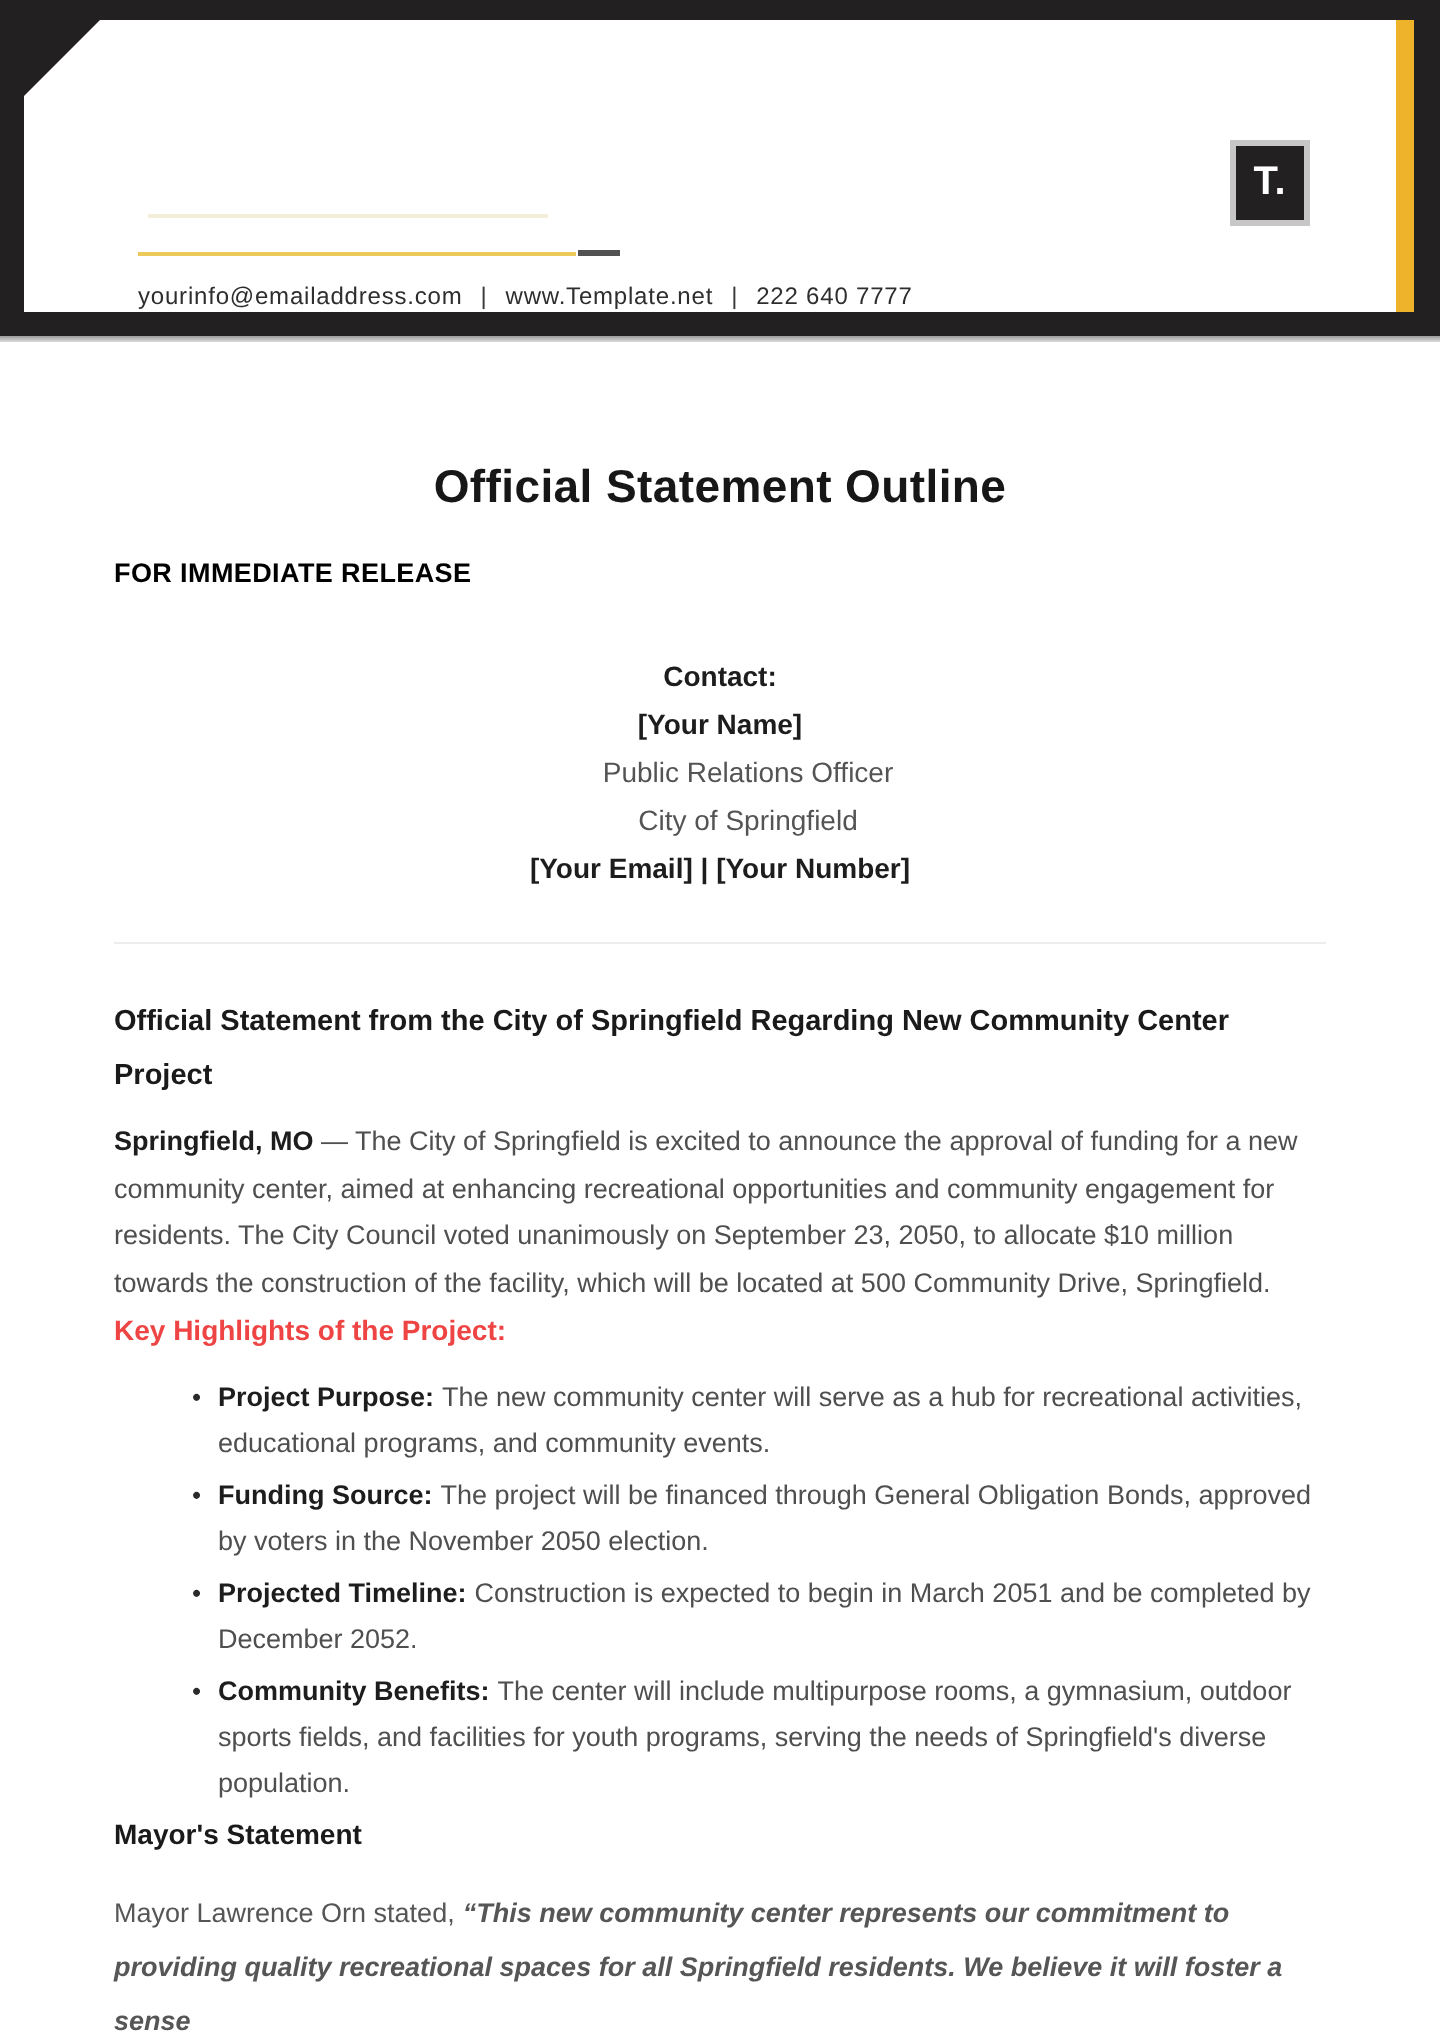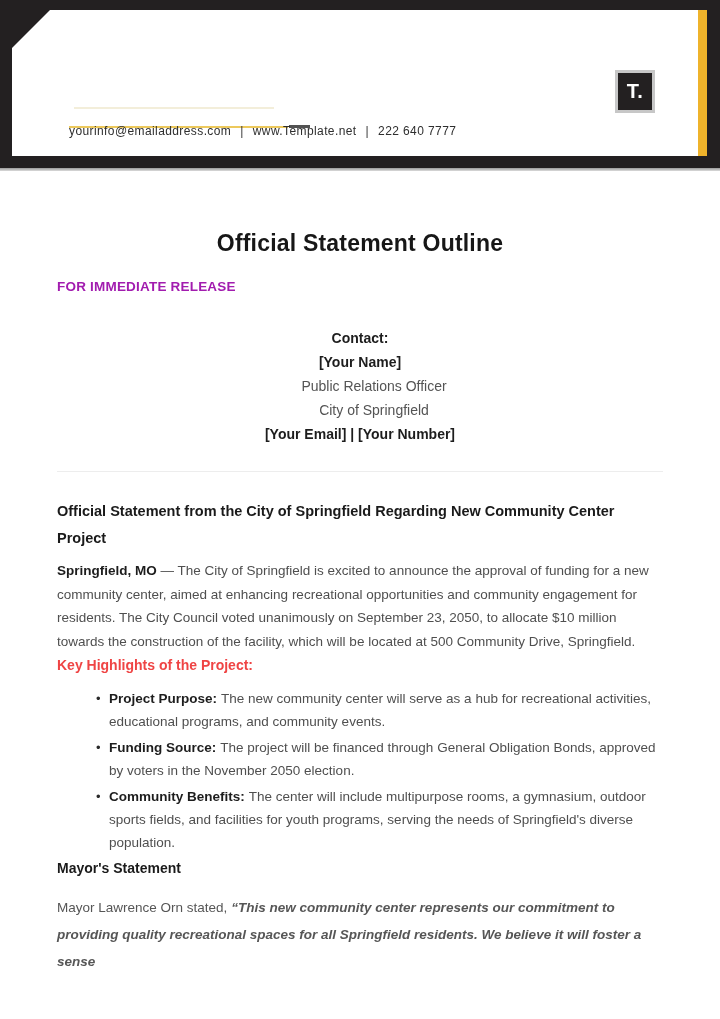--- a/index.html
+++ b/index.html
@@ -34,34 +34,34 @@
   }
   .accent-line {
     position:absolute; left:57px; top:116px; width:219px; height:2px;
     background:#edc95c;
   }
   .accent-dash {
     position:absolute; left:277px; top:115px; width:21px; height:3px;
     background:#525252;
   }
   .header-contact {
-    position:absolute; left:57px; top:114px;
+    position:absolute; left:57px; top:131px;
     font-size:12px; color:#2e2e2e; letter-spacing:0.4px;
     display:flex; align-items:center; white-space:nowrap;
   }
   .header-contact .sep { margin:0 9px; color:#3a3a3a; }
 
   
   .content { padding:0 57px; color:#4f4f4f; }
   .doc-title {
     margin-top:59px; text-align:center;
     font-size:23px; font-weight:bold; color:#171717; letter-spacing:0.2px;
   }
   .meta-block { margin-top:18px; font-size:13.5px; line-height:24px;
-    font-weight:bold; color:#a21caf; letter-spacing:0.2px; }
+    font-weight:bold; color:#000000; letter-spacing:0.2px; }
   .contact-block { margin-top:27px; font-size:14px; line-height:24px;text-align:center; }
   .contact-block .bold { font-weight:bold; color:#1d1d1d; }
   .contact-block .reg { color:#545454;margin-left:28px; }
   .divider { margin-top:25px; border:0; border-top:1px solid #ededed; }
 
   .statement-heading {
     margin-top:26px; font-size:14.5px; font-weight:bold; color:#1a1a1a;
     line-height:27px; max-width:600px;
   }
   .body-par { margin-top:7px; font-size:13.5px; line-height:23.5px; color:#4f4f4f; }
@@ -136,20 +136,23 @@
     <h3 class="sub-heading">Key Highlights of the Project:</h3>
 
     <ul class="highlight-list">
       <li>
         <span class="b-label">Project Purpose:</span><span>The new community center will serve as a hub for recreational activities, educational programs, and community events.</span>
       </li>
       <li>
         <span class="b-label">Funding Source:</span><span>The project will be financed through General Obligation Bonds, approved by voters in the November 2050 election.</span>
       </li>
       <li>
+        <span class="b-label">Projected Timeline:</span><span>Construction is expected to begin in March 2051 and be completed by December 2052.</span>
+      </li>
+      <li>
         <span class="b-label">Community Benefits:</span><span>The center will include multipurpose rooms, a gymnasium, outdoor sports fields, and facilities for youth programs, serving the needs of Springfield's diverse population.</span>
       </li>
     </ul>
 
     <h3 class="mayor-heading">Mayor's Statement</h3>
 
     <p class="quote-par">
       <span>Mayor Lawrence Orn stated,</span><span class="quote">“This new community center represents our commitment to providing quality recreational spaces for all Springfield residents. We believe it will foster a sense</span>
     </p>
 

